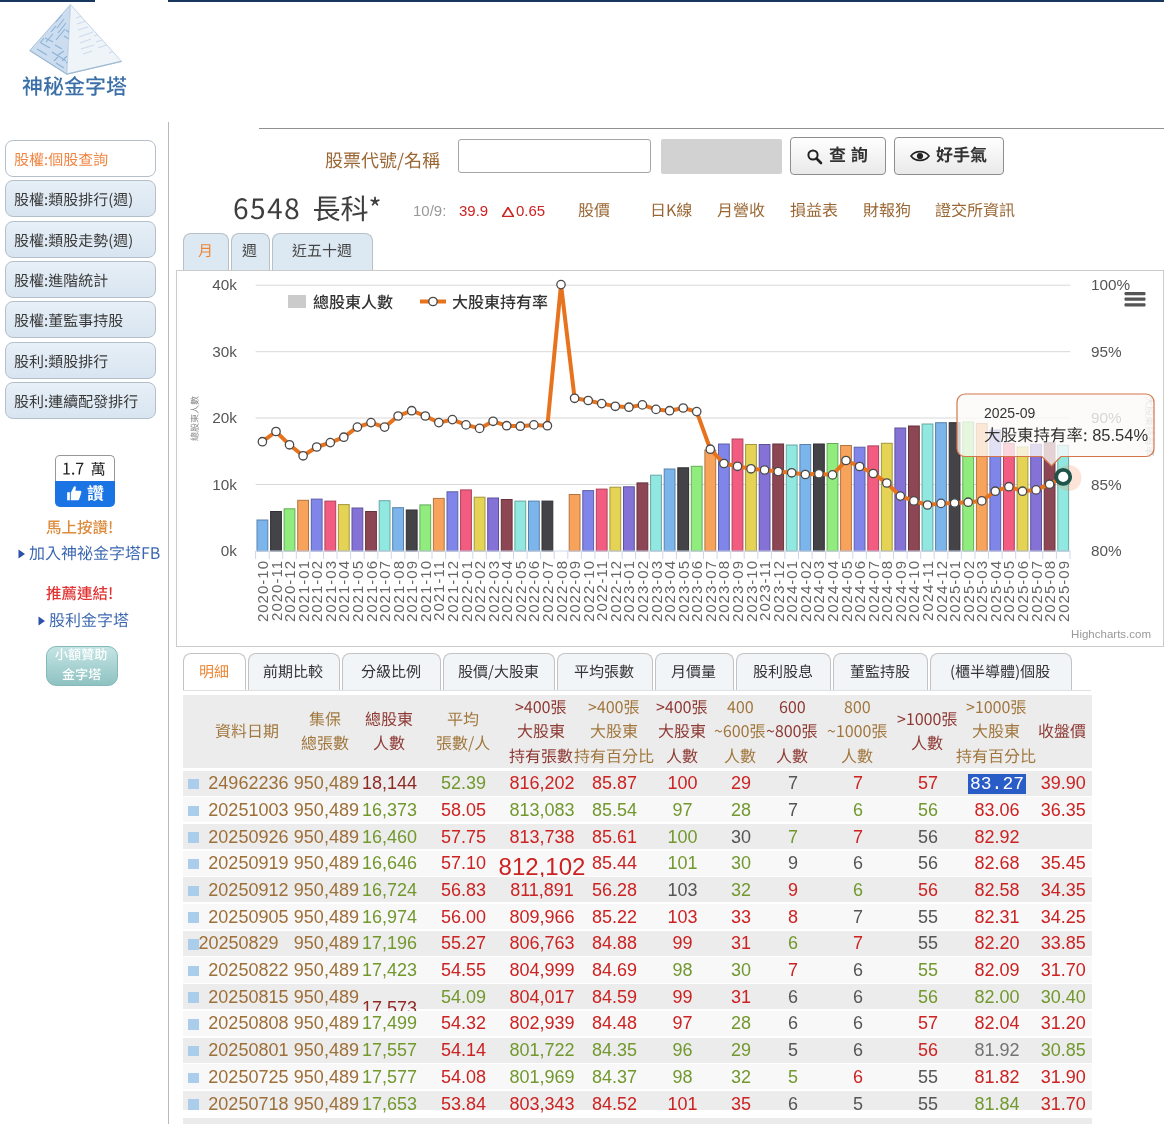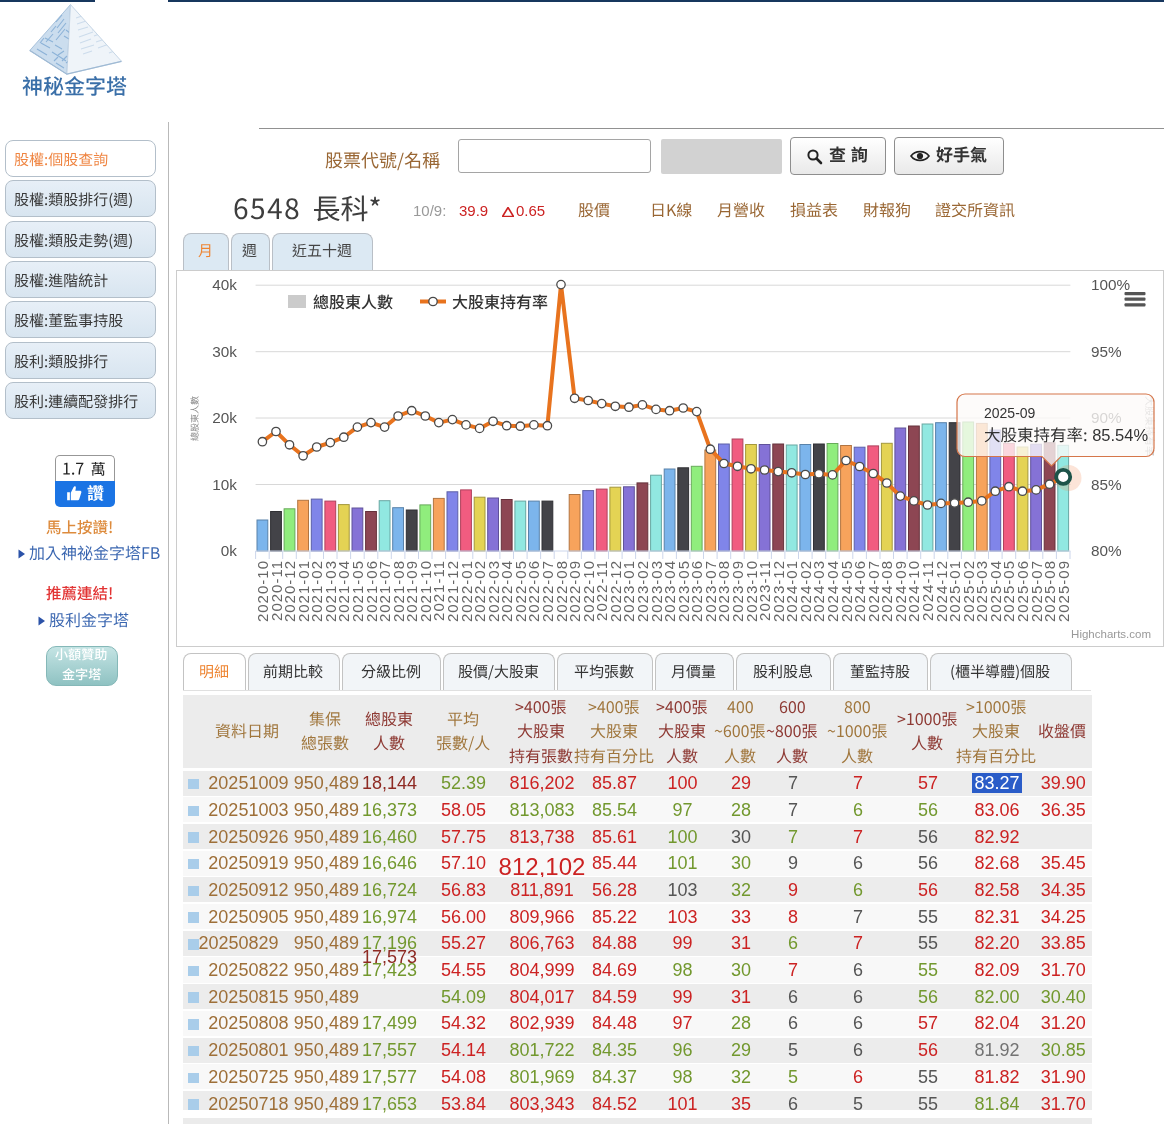--- a/index.html
+++ b/index.html
@@ -1066,32 +1066,32 @@
   </div>
 <div style="position:absolute;left:1038.3px;top:722.2px;line-height:0;">
     <svg width="50" height="21" viewBox="0 -15 50 21" style="display:block" fill="#8e3a34">
       <use href="#g6536_400" transform="translate(0.0 0.0) scale(0.0160 -0.0160)"></use>
       <use href="#g76e4_400" transform="translate(16.0 0.0) scale(0.0160 -0.0160)"></use>
       <use href="#g50f9_400" transform="translate(32.0 0.0) scale(0.0160 -0.0160)"></use>
     </svg>
   </div>
 <div style="position:absolute;left:182.5px;top:770.5px;width:909.0px;height:25.2px;background:#ececec;"></div>
 <div style="position:absolute;left:188px;top:778.8px;width:10.5px;height:10.5px;background:#a9cdea;"></div>
-<div style="position:absolute;left:198.4px;top:773.1px;width:100px;text-align:center;font-size:18px;color:#9e6f38;">20251009</div>
+<div style="position:absolute;left:198.4px;top:773.1px;width:100px;text-align:center;font-size:18px;color:#9e6f38;">24962236</div>
 <div style="position:absolute;left:276.4px;top:773.1px;width:100px;text-align:center;font-size:18px;color:#9e6f38;">950,489</div>
 <div style="position:absolute;left:339.6px;top:773.1px;width:100px;text-align:center;font-size:18px;color:#8e2a23;">18,144</div>
 <div style="position:absolute;left:413.5px;top:773.1px;width:100px;text-align:center;font-size:18px;color:#72982e;">52.39</div>
 <div style="position:absolute;left:492.0px;top:773.1px;width:100px;text-align:center;font-size:18px;color:#cc2222;">816,202</div>
 <div style="position:absolute;left:564.5px;top:773.1px;width:100px;text-align:center;font-size:18px;color:#cc2222;">85.87</div>
 <div style="position:absolute;left:632.5px;top:773.1px;width:100px;text-align:center;font-size:18px;color:#cc2222;">100</div>
 <div style="position:absolute;left:691.0px;top:773.1px;width:100px;text-align:center;font-size:18px;color:#cc2222;">29</div>
 <div style="position:absolute;left:743.0px;top:773.1px;width:100px;text-align:center;font-size:18px;color:#555;">7</div>
 <div style="position:absolute;left:808.0px;top:773.1px;width:100px;text-align:center;font-size:18px;color:#cc2222;">7</div>
 <div style="position:absolute;left:878.0px;top:773.1px;width:100px;text-align:center;font-size:18px;color:#cc2222;">57</div>
-<div style="position:absolute;left:957.0px;top:773.1px;width:80px;text-align:center;font-size:18px;"><span style="background:#2a5cc8;color:#fff;padding:0 2px;">83.27</span></div>
+<div style="position:absolute;left:957.0px;top:773.1px;width:80px;text-align:center;font-size:18px;"><span style="background:#2a5cc8;color:#fff;padding:0 2px;font-family:Liberation Mono, monospace;">83.27</span></div>
 <div style="position:absolute;left:1013.3px;top:773.1px;width:100px;text-align:center;font-size:18px;color:#cc2222;">39.90</div>
 <div style="position:absolute;left:182.5px;top:797.2px;width:909.0px;height:25.2px;background:#f8f8f8;"></div>
 <div style="position:absolute;left:188px;top:805.5px;width:10.5px;height:10.5px;background:#a9cdea;"></div>
 <div style="position:absolute;left:198.4px;top:799.8px;width:100px;text-align:center;font-size:18px;color:#9e6f38;">20251003</div>
 <div style="position:absolute;left:276.4px;top:799.8px;width:100px;text-align:center;font-size:18px;color:#9e6f38;">950,489</div>
 <div style="position:absolute;left:339.6px;top:799.8px;width:100px;text-align:center;font-size:18px;color:#72982e;">16,373</div>
 <div style="position:absolute;left:413.5px;top:799.8px;width:100px;text-align:center;font-size:18px;color:#cc2222;">58.05</div>
 <div style="position:absolute;left:492.0px;top:799.8px;width:100px;text-align:center;font-size:18px;color:#72982e;">813,083</div>
 <div style="position:absolute;left:564.5px;top:799.8px;width:100px;text-align:center;font-size:18px;color:#72982e;">85.54</div>
 <div style="position:absolute;left:632.5px;top:799.8px;width:100px;text-align:center;font-size:18px;color:#72982e;">97</div>
@@ -1187,21 +1187,21 @@
 <div style="position:absolute;left:691.0px;top:960.0px;width:100px;text-align:center;font-size:18px;color:#72982e;">30</div>
 <div style="position:absolute;left:743.0px;top:960.0px;width:100px;text-align:center;font-size:18px;color:#cc2222;">7</div>
 <div style="position:absolute;left:808.0px;top:960.0px;width:100px;text-align:center;font-size:18px;color:#555;">6</div>
 <div style="position:absolute;left:878.0px;top:960.0px;width:100px;text-align:center;font-size:18px;color:#72982e;">55</div>
 <div style="position:absolute;left:947.0px;top:960.0px;width:100px;text-align:center;font-size:18px;color:#cc2222;">82.09</div>
 <div style="position:absolute;left:1013.3px;top:960.0px;width:100px;text-align:center;font-size:18px;color:#cc2222;">31.70</div>
 <div style="position:absolute;left:182.5px;top:984.1px;width:909.0px;height:25.2px;background:#ececec;"></div>
 <div style="position:absolute;left:188px;top:992.4px;width:10.5px;height:10.5px;background:#a9cdea;"></div>
 <div style="position:absolute;left:198.4px;top:986.7px;width:100px;text-align:center;font-size:18px;color:#9e6f38;">20250815</div>
 <div style="position:absolute;left:276.4px;top:986.7px;width:100px;text-align:center;font-size:18px;color:#9e6f38;">950,489</div>
-<div style="position:absolute;left:339.6px;top:947px;width:100px;text-align:center;font-size:18px;color:#8e2a23;">17,573</div>
+<div style="position:absolute;left:339.6px;top:998px;width:100px;text-align:center;font-size:18px;color:#8e2a23;">17,573</div>
 <div style="position:absolute;left:413.5px;top:986.7px;width:100px;text-align:center;font-size:18px;color:#72982e;">54.09</div>
 <div style="position:absolute;left:492.0px;top:986.7px;width:100px;text-align:center;font-size:18px;color:#cc2222;">804,017</div>
 <div style="position:absolute;left:564.5px;top:986.7px;width:100px;text-align:center;font-size:18px;color:#cc2222;">84.59</div>
 <div style="position:absolute;left:632.5px;top:986.7px;width:100px;text-align:center;font-size:18px;color:#cc2222;">99</div>
 <div style="position:absolute;left:691.0px;top:986.7px;width:100px;text-align:center;font-size:18px;color:#cc2222;">31</div>
 <div style="position:absolute;left:743.0px;top:986.7px;width:100px;text-align:center;font-size:18px;color:#555;">6</div>
 <div style="position:absolute;left:808.0px;top:986.7px;width:100px;text-align:center;font-size:18px;color:#555;">6</div>
 <div style="position:absolute;left:878.0px;top:986.7px;width:100px;text-align:center;font-size:18px;color:#72982e;">56</div>
 <div style="position:absolute;left:947.0px;top:986.7px;width:100px;text-align:center;font-size:18px;color:#72982e;">82.00</div>
 <div style="position:absolute;left:1013.3px;top:986.7px;width:100px;text-align:center;font-size:18px;color:#72982e;">30.40</div>

